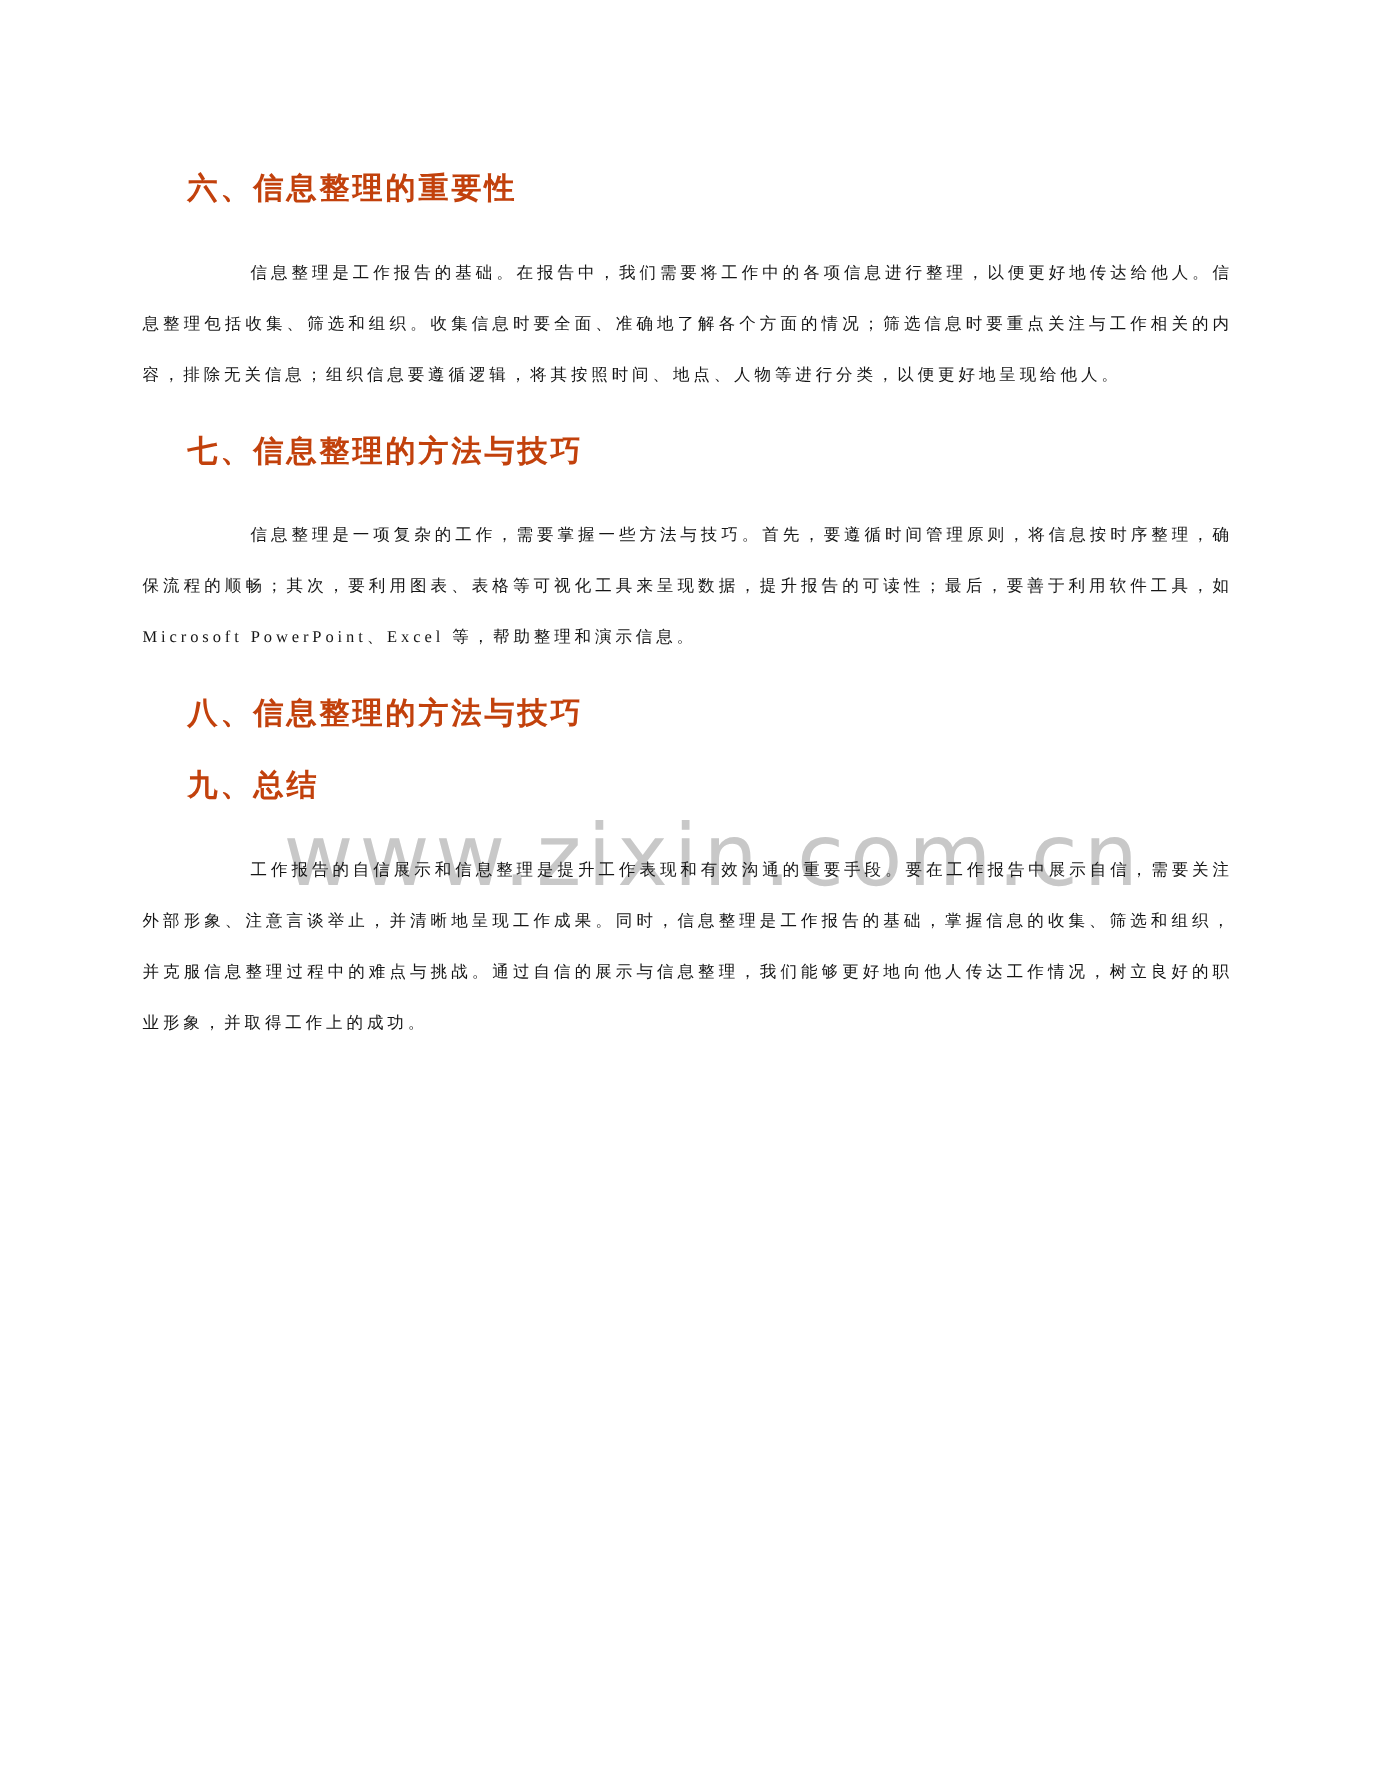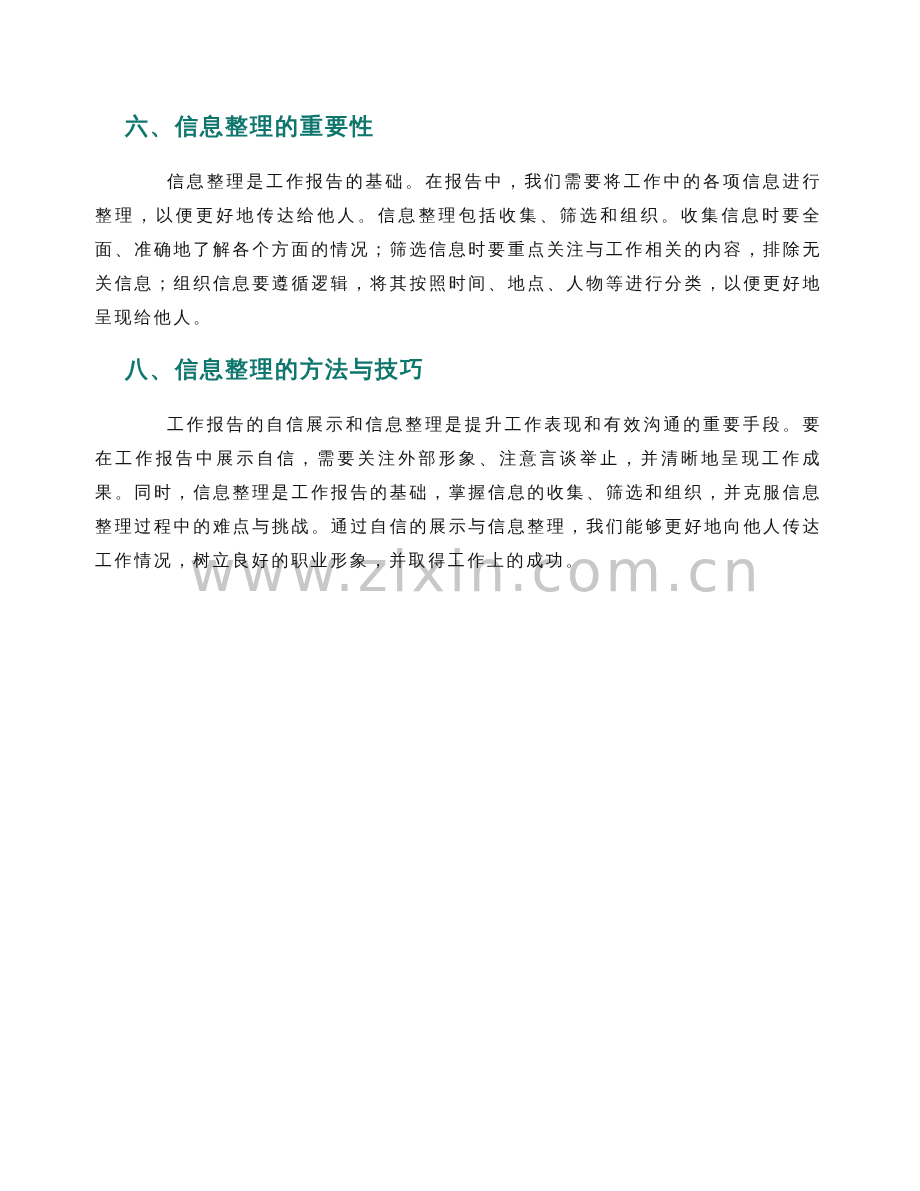--- a/index.html
+++ b/index.html
@@ -26,31 +26,31 @@
   }
   .content {
     position: absolute;
     left: 95px;
     top: 0;
     width: 727px;
     z-index: 1;
   }
   .section h2 {
     font-family: "Liberation Sans", sans-serif;
-    font-size: 23px;
+    font-size: 20px;
     font-weight: 700;
     line-height: 28px;
     letter-spacing: 2px;
-    color: #0f766e;
+    color: #c2410c;
     margin: 20px 0 0 30px;
   }
   .section:first-child h2 { margin-top: 112px; }
   .section p {
     margin: 25px 0 0 0;
-    font-size: 17px;
+    font-size: 11px;
     line-height: 34px;
     letter-spacing: 2.6px;
     color: #151515;
     text-align: justify;
     text-indent: 72px;
   }
 </style>
 </head>
 <body>
 
@@ -58,23 +58,28 @@
 
   <div class="watermark">www.zixin.com.cn</div>
 
   <div class="content">
 
     <div class="section">
       <h2>六、信息整理的重要性</h2>
       <p>信息整理是工作报告的基础。在报告中，我们需要将工作中的各项信息进行整理，以便更好地传达给他人。信息整理包括收集、筛选和组织。收集信息时要全面、准确地了解各个方面的情况；筛选信息时要重点关注与工作相关的内容，排除无关信息；组织信息要遵循逻辑，将其按照时间、地点、人物等进行分类，以便更好地呈现给他人。</p>
     </div>
 
+    <div class="section">
+      <h2>七、信息整理的方法与技巧</h2>
+      <p>信息整理是一项复杂的工作，需要掌握一些方法与技巧。首先，要遵循时间管理原则，将信息按时序整理，确保流程的顺畅；其次，要利用图表、表格等可视化工具来呈现数据，提升报告的可读性；最后，要善于利用软件工具，如 Microsoft PowerPoint、Excel 等，帮助整理和演示信息。</p>
+    </div>
 
     <div class="section">
       <h2>八、信息整理的方法与技巧</h2>
     </div>
 
     <div class="section">
+      <h2>九、总结</h2>
       <p>工作报告的自信展示和信息整理是提升工作表现和有效沟通的重要手段。要在工作报告中展示自信，需要关注外部形象、注意言谈举止，并清晰地呈现工作成果。同时，信息整理是工作报告的基础，掌握信息的收集、筛选和组织，并克服信息整理过程中的难点与挑战。通过自信的展示与信息整理，我们能够更好地向他人传达工作情况，树立良好的职业形象，并取得工作上的成功。</p>
     </div>
 
   </div>
 </div>
 
 </body></html>

